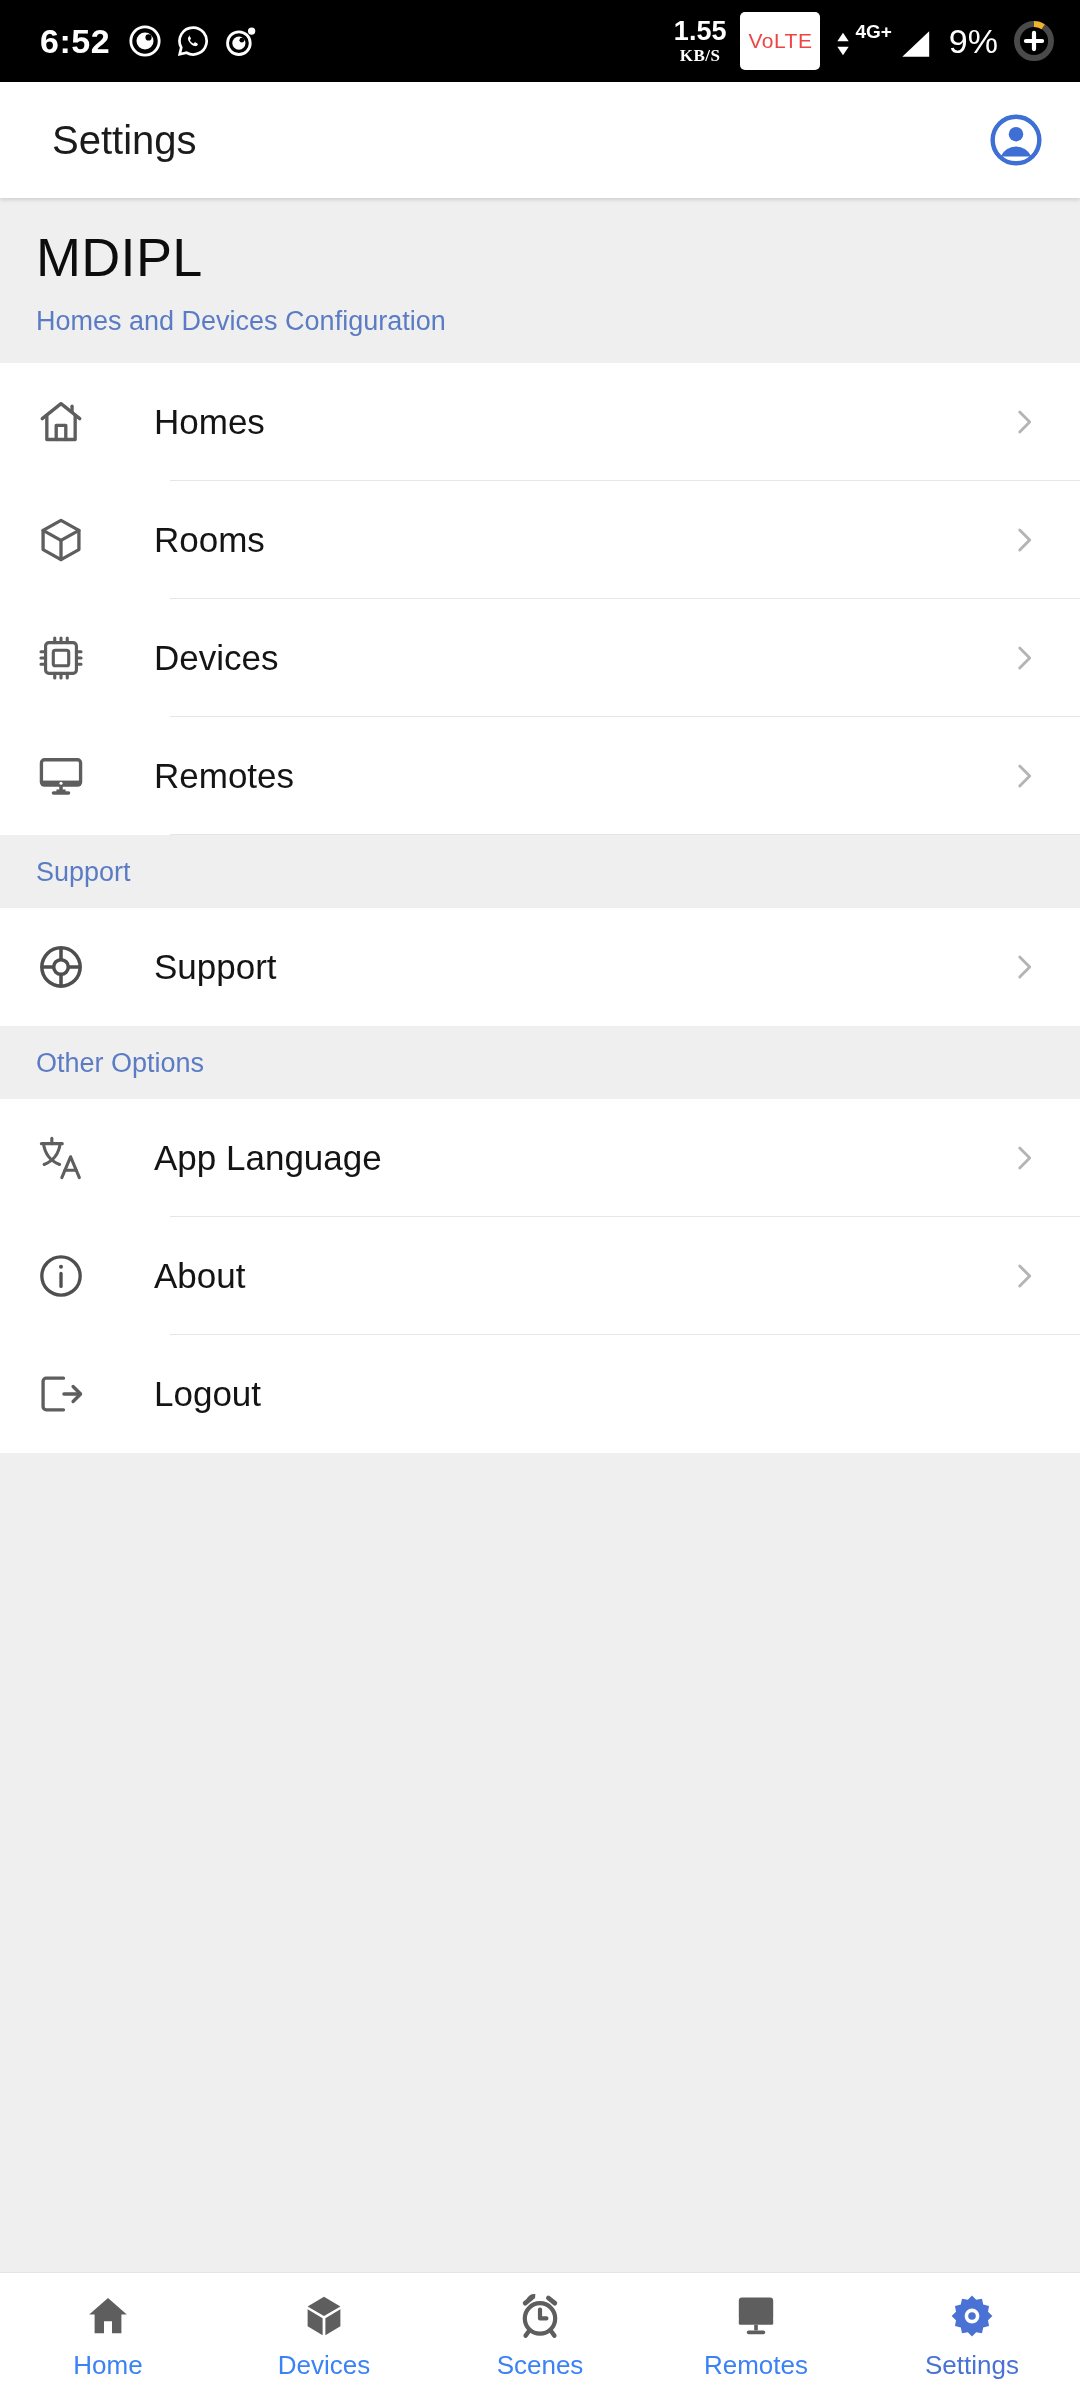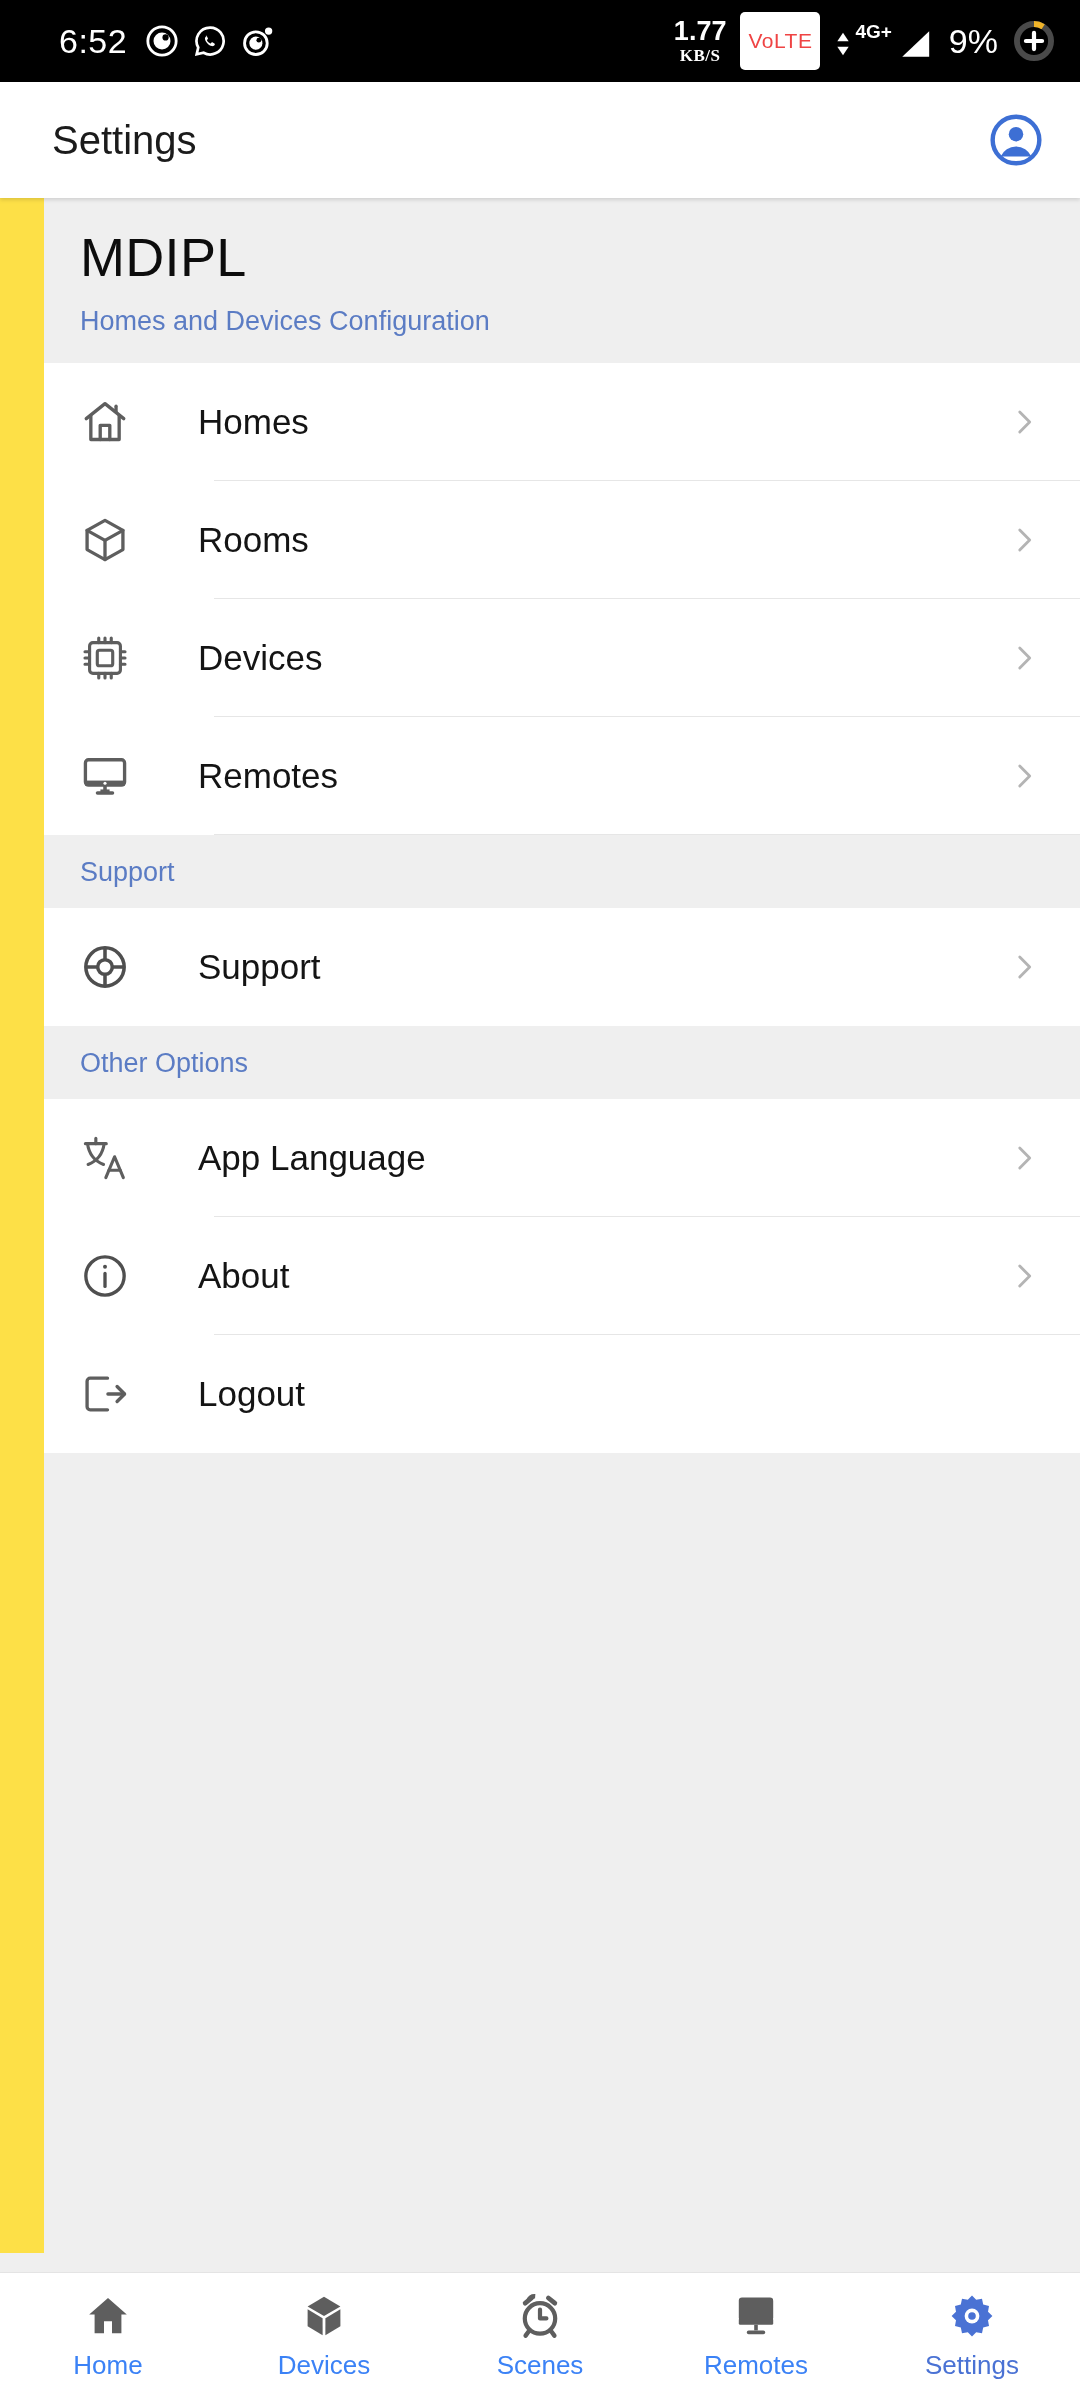--- a/index.html
+++ b/index.html
@@ -11,21 +11,21 @@
   }
   #screen { position:relative; width:1080px; height:2400px; overflow:hidden; background:#efefef; }
 
   
   .statusbar {
     height:82px; background:#000; color:#fff;
     display:flex; align-items:center; justify-content:space-between;
     padding:0 24px 0 40px;
   }
   .sb-left { display:flex; align-items:center; gap:18px; }
-  .sb-time { font-size:34px; font-weight:400; letter-spacing:0.5px;margin-left:19px; }
+  .sb-time { font-size:34px; font-weight:700; letter-spacing:0.5px; }
   .sb-icons { display:flex; align-items:center; gap:14px; }
   .sb-right { display:flex; align-items:center; gap:14px; }
   .netspeed { display:flex; flex-direction:column; align-items:center; line-height:1; }
   .netspeed .n1 { font-size:27px; font-weight:700; }
   .netspeed .n2 { font-size:17px; font-weight:700; letter-spacing:0.5px; margin-top:2px;font-family:Liberation Serif, serif; }
   .volte {
     background:#fff; color:#ef4444; font-size:21px; font-weight:400;
     border-radius:5px; padding:17px 8px; letter-spacing:0.5px;
     display:flex; align-items:center;
   }
@@ -37,21 +37,21 @@
   .appbar {
     height:116px; background:#fff;
     display:flex; align-items:center; justify-content:space-between;
     padding:0 36px 0 52px;
     box-shadow:0 2px 4px rgba(0,0,0,0.13);
     position:relative; z-index:3;
   }
   .appbar-title { font-size:40px; color:#1b1b1b; font-weight:400; }
 
   
-  .content { background:#fde047;padding-left:44px; }
+  .content { background:#a3a3a3; }
 
   .org-block { padding:28px 36px 26px 36px; background:#efefef; }
   .org-name { font-size:54px; color:#0d0d0d; font-weight:400; letter-spacing:0.3px; line-height:1.15; }
   .org-sub { font-size:27px; color:#5b7cc4; margin-top:18px; font-weight:400; }
 
   .section-head {
     background:#efefef; padding:22px 36px 20px 36px;
     font-size:27px; color:#5b7cc4;
   }
 
@@ -112,21 +112,21 @@
               <circle cx="10.5" cy="13.5" r="8" fill="none" stroke="#fff" stroke-width="2"></circle>
               <circle cx="10.5" cy="13.5" r="4.6" fill="#fff"></circle>
               <circle cx="12.6" cy="11.4" r="1.7" fill="#000"></circle>
               <circle cx="19.5" cy="5" r="2.6" fill="#fff"></circle>
             </svg>
         </span>
       </span>
     </div>
     <div class="sb-right">
       <span class="netspeed">
-        <span class="n1">1.77</span>
+        <span class="n1">1.55</span>
         <span class="n2">KB/S</span>
       </span>
       <span class="volte">VoLTE</span>
       <span class="net4g">
         <span>
           <svg width="18" height="34" viewBox="0 0 10 24">
               <path d="M5 4 L9 10 L1 10 Z" fill="#fff"></path>
               <path d="M5 20 L1 14 L9 14 Z" fill="#fff"></path>
             </svg>
         </span>

